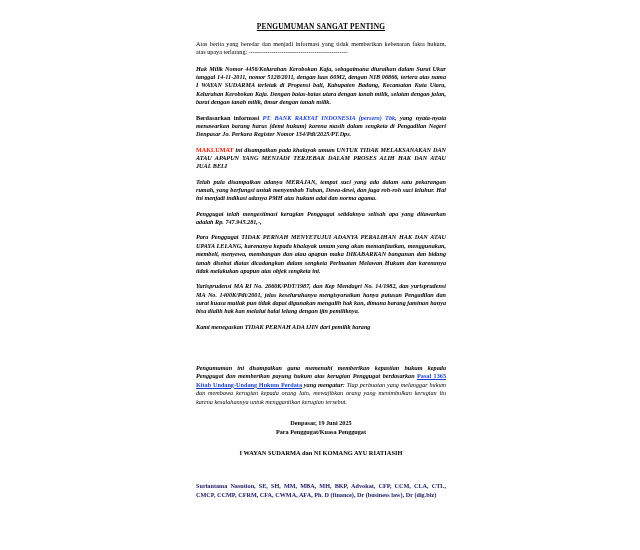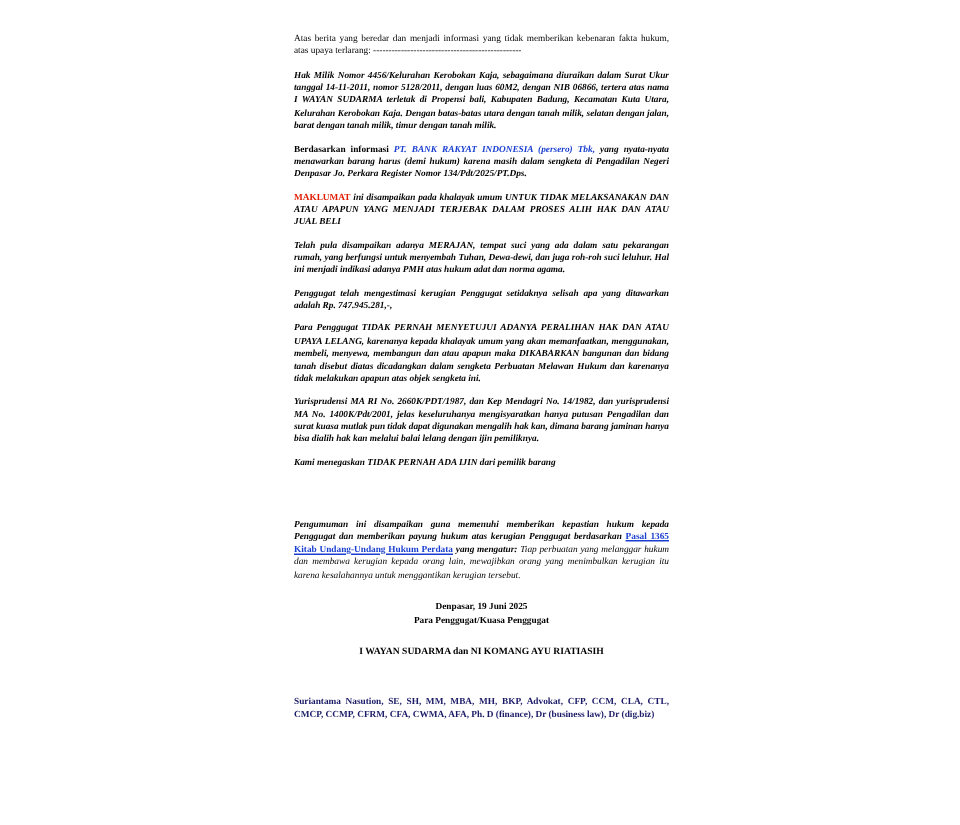--- a/index.html
+++ b/index.html
@@ -90,20 +90,21 @@
     color: #1a1a66;
     text-align: justify;
   }
 </style>
 </head>
 <body>
 
 <div class="page">
   <div class="doc">
 
+    <div class="title">PENGUMUMAN SANGAT PENTING</div>
 
     <div class="lead">Atas berita yang beredar dan menjadi informasi yang tidak memberikan kebenaran fakta hukum, atas upaya terlarang: ------------------------------------------------</div>
 
     <p class="bi">Hak Milik Nomor 4456/Kelurahan Kerobokan Kaja, sebagaimana diuraikan dalam Surat Ukur tanggal 14-11-2011, nomor 5128/2011, dengan luas 60M2, dengan NIB 06866, tertera atas nama I WAYAN SUDARMA terletak di Propensi bali, Kabupaten Badung, Kecamatan Kuta Utara, Kelurahan Kerobokan Kaja. Dengan batas-batas utara dengan tanah milik, selatan dengan jalan, barat dengan tanah milik, timur dengan tanah milik.</p>
 
     <p>
       <span class="bold">Berdasarkan informasi </span><span class="blue">PT. BANK RAKYAT INDONESIA (persero) Tbk,</span><span class="bi"> yang nyata-nyata menawarkan barang harus (demi hukum) karena masih dalam sengketa di Pengadilan Negeri Denpasar Jo. Perkara Register Nomor 134/Pdt/2025/PT.Dps.</span>
     </p>
 
     <p>

